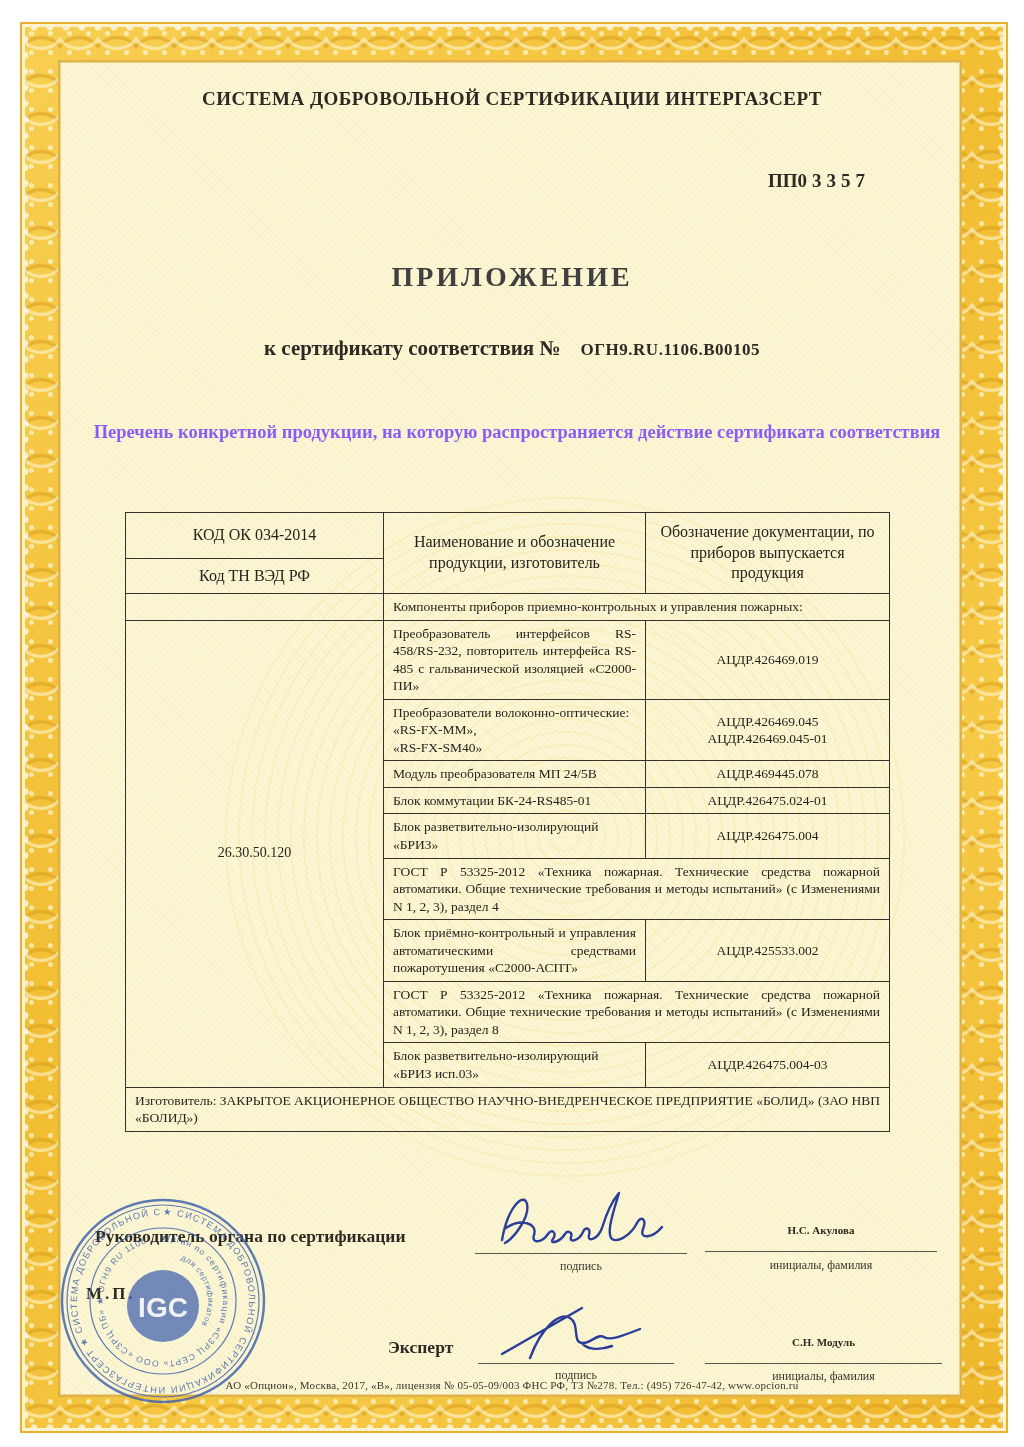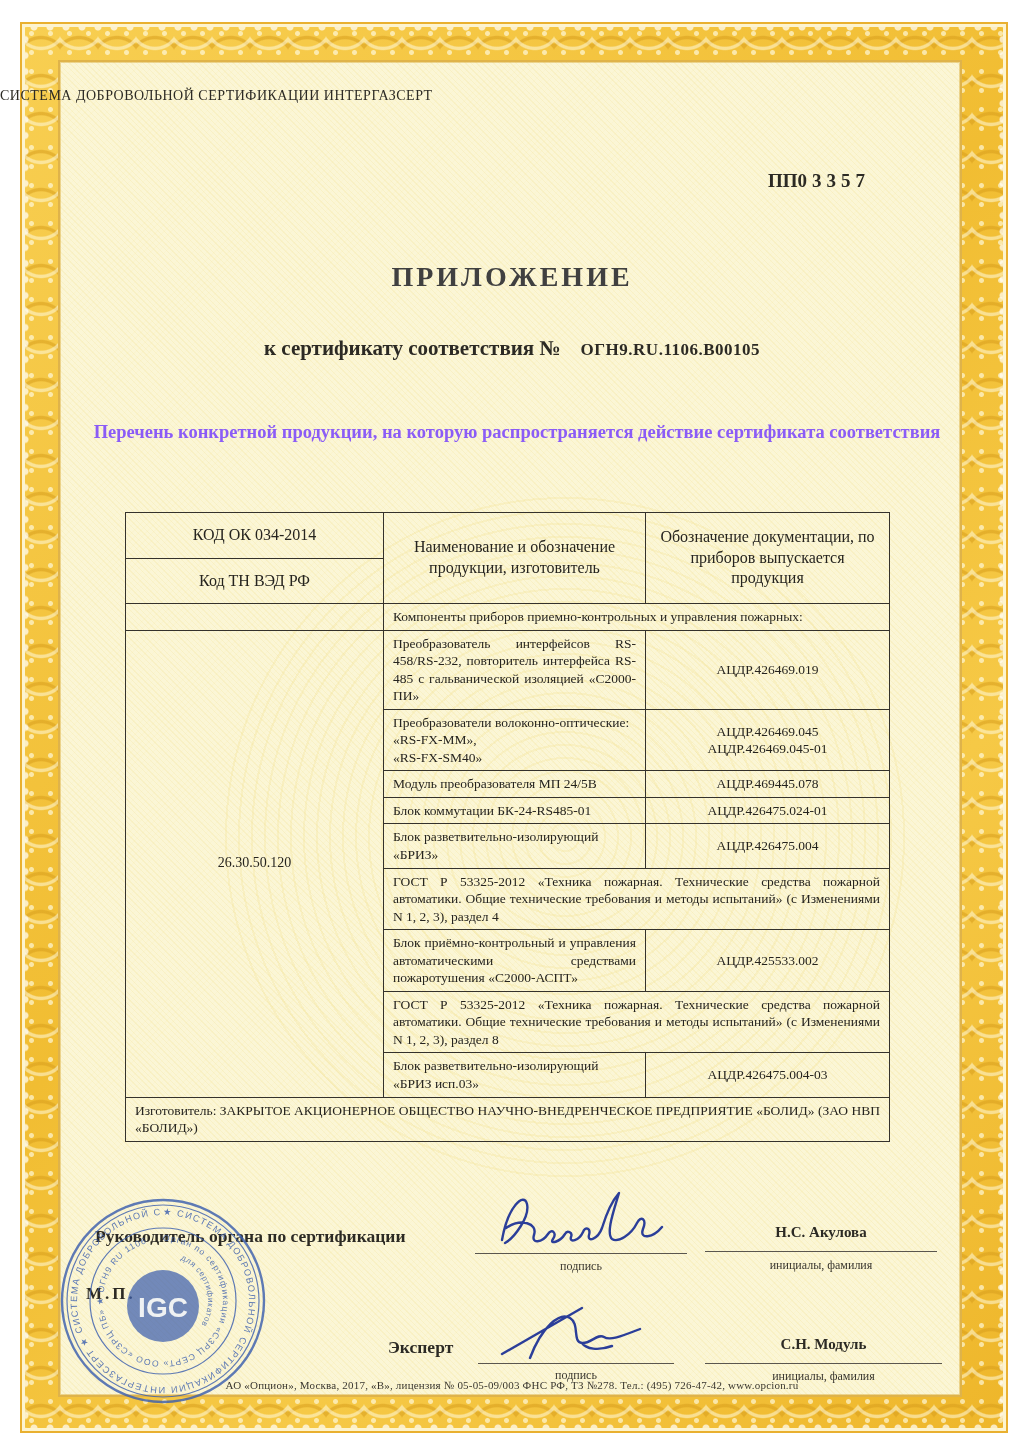--- a/index.html
+++ b/index.html
@@ -47,22 +47,22 @@
     position:absolute; left:160px; top:430px; width:690px; height:690px;
     border-radius:50%;
     background:repeating-radial-gradient(circle at 50% 50%, rgba(243,226,148,.30) 0 2px, rgba(251,246,214,0) 2px 13px);
     pointer-events:none;
   }
 
   .layer { position:absolute; inset:0; }
 
   
   .sys-title {
-    position:absolute; left:0; right:0; top:88px; 
-    font-size:14px; font-weight:normal; letter-spacing:.5px; color:#2c2a24;
+    position:absolute; left:0; right:0; top:88px; text-align:center;
+    font-size:19px; font-weight:bold; letter-spacing:.5px; color:#2c2a24;
   }
   .form-num {
     position:absolute; top:170px; left:768px; font-size:19px; font-weight:bold; color:#2c2a24;
   }
   .form-num .code { }
   .form-num .num { letter-spacing:5px; }
 
   .doc-title {
     position:absolute; left:0; right:0; top:261px; text-align:center;
     font-size:28px; font-weight:bold; letter-spacing:3px; color:#404040;
@@ -86,35 +86,35 @@
   }
   table.products col.c1 { width:258px; }
   table.products col.c2 { width:262px; }
   table.products col.c3 { width:244px; }
   table.products td, table.products th {
     border:1.4px solid #35322c; padding:4px 9px; vertical-align:middle;
     font-weight:normal;
   }
   th.hcell { font-size:16px; font-weight:bold; text-align:center; padding:8px 6px; }
   th.h1a { height:46px; }
-  th.h1b { height:45px; }
+  th.h1b { height:35px; }
   td.code-cell { text-align:center; font-size:14px; }
   td.name-cell { text-align:justify; white-space:pre-line; }
   td.doc-cell  { text-align:center; white-space:pre-line; }
   td.span-cell { text-align:justify; }
   td.span-first { text-align:left; padding-top:6px; padding-bottom:14px; }
   td.mfr-cell { text-align:left; padding:6px 9px 14px; }
 
   
   .sig-label { position:absolute; font-size:17.5px; font-weight:bold; color:#2c2a24; }
   .sig-line {
     position:absolute; border-bottom:1.6px solid #5a564e;
   }
   .sig-caption { position:absolute; font-size:12px; text-align:center; color:#3a372f; }
-  .sig-name { position:absolute; font-size:15px; font-weight:bold; text-align:center; color:#2c2a24; }
+  .sig-name { position:absolute; font-size:11px; font-weight:bold; text-align:center; color:#2c2a24; }
   .mp-mark { position:absolute; left:86px; top:1284px; font-size:17px; font-weight:bold; letter-spacing:3px; color:#2c2a24; }
 
   .sig-svg { position:absolute; overflow:visible; }
   .sig-svg path { fill:none; stroke:#2b3e99; stroke-width:2.4; stroke-linecap:round; stroke-linejoin:round; }
 
   
   .stamp { position:absolute; left:56px; top:1194px; width:214px; height:214px; opacity:.82; }
 
   
   .imprint {

